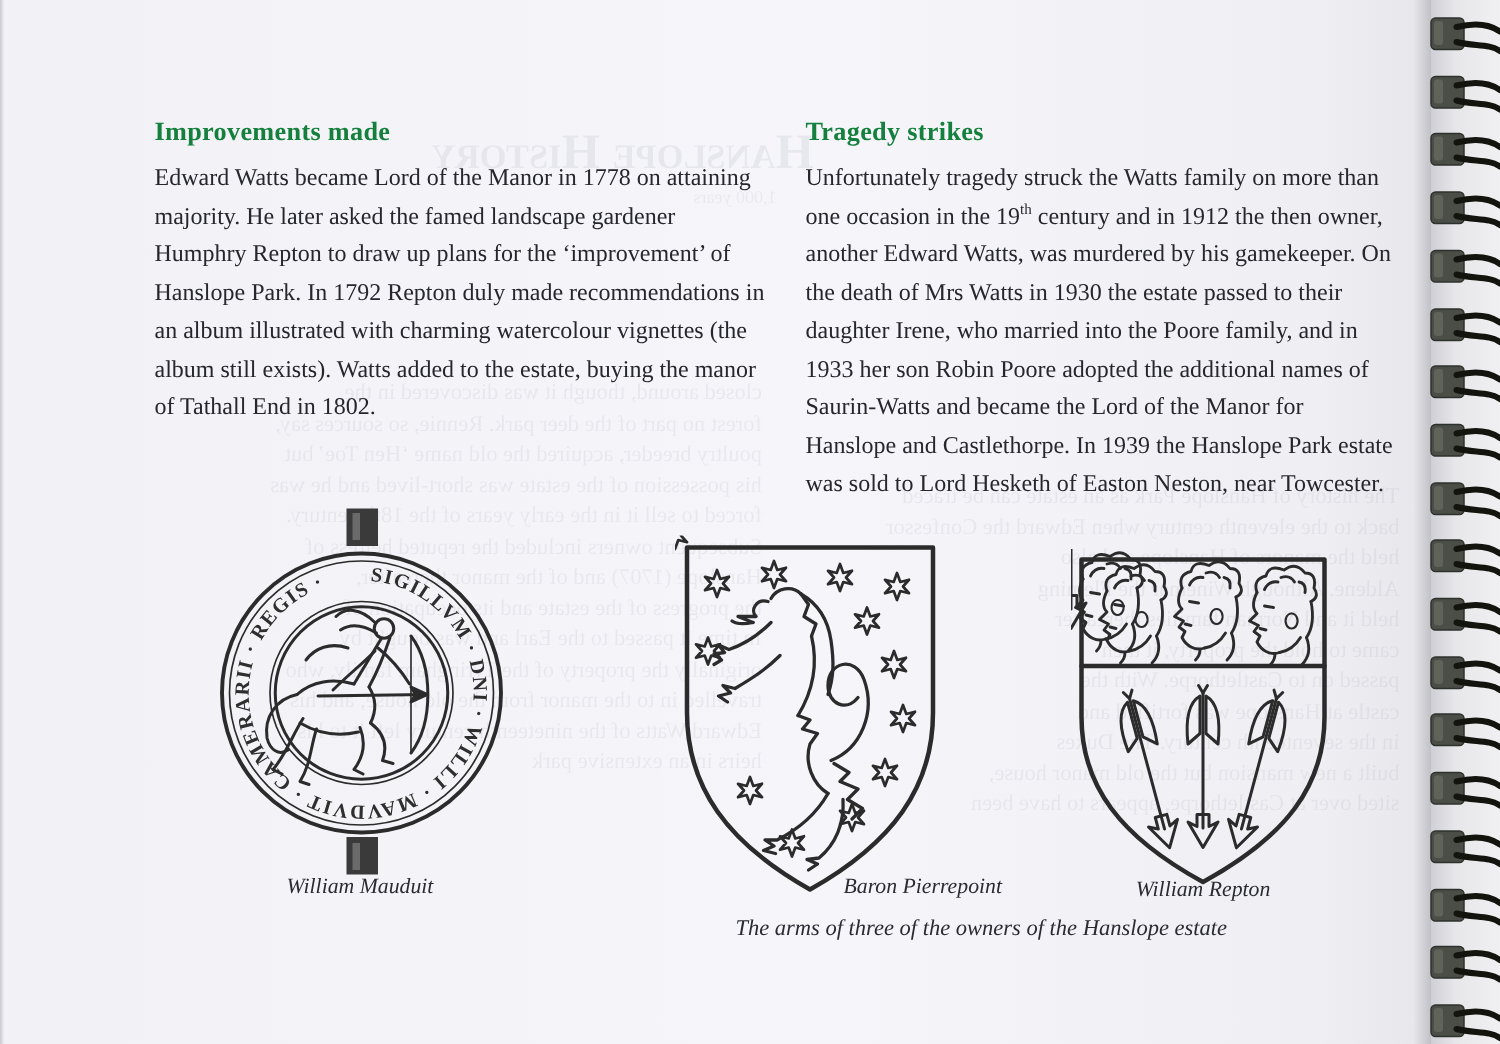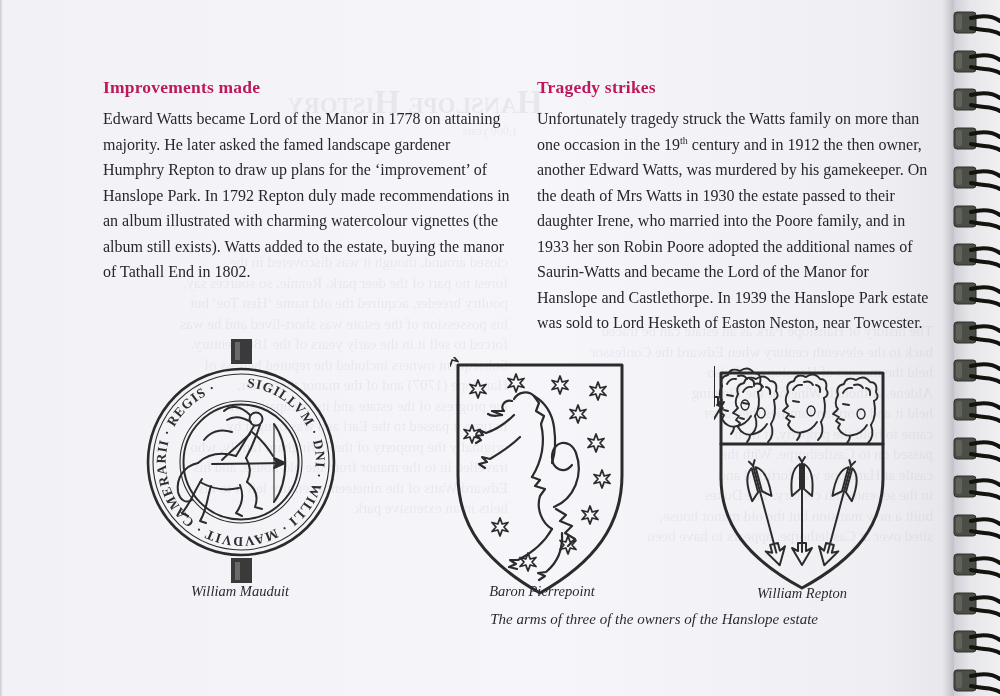--- a/index.html
+++ b/index.html
@@ -4,21 +4,21 @@
 <style>
   html,body{margin:0;padding:0;}
   body{width:1000px;height:696px;overflow:hidden;position:relative;
        font-family:"Liberation Serif", serif;background:#f4f4f8;}
   .page{position:absolute;inset:0;
         background:linear-gradient(90deg,#f2f2f6 0%,#f6f6fa 55%,#efeff3 88%,#e6e6ea 96%);}
   .left-edge{position:absolute;left:0;top:0;bottom:0;width:3px;
              background:linear-gradient(90deg,#c9c9d2,rgba(201,201,210,0));}
 
   
-  .col-heading{position:absolute;font-size:17.5px;font-weight:bold;color:#be185d;letter-spacing:.2px;}
+  .col-heading{position:absolute;font-size:17.5px;font-weight:bold;color:#15803d;letter-spacing:.2px;}
   .col-body{position:absolute;font-size:16px;line-height:25.5px;color:#26262d;text-align:left;}
   #heading-left{left:103px;top:62px;}
   #body-left{left:103px;top:90px;width:412px;}
   #heading-right{left:537px;top:62px;text-align:right;}
   #body-right{left:537px;top:90px;width:396px;}
   sup{font-size:10px;line-height:0;}
 
   
   .ghost{position:absolute;color:#4a4a6e;transform:scaleX(-1);
          filter:blur(0.5px);pointer-events:none;}
@@ -30,21 +30,21 @@
   .ghost-right{left:537px;top:321px;width:396px;}
 
   
   figure{position:absolute;margin:0;}
   figure svg{display:block;}
   .figure-caption{position:absolute;font-style:italic;font-size:14.5px;color:#2a2a32;
                   text-align:center;width:220px;}
   #fig-seal{left:136px;top:336px;}
   #cap-seal{left:130px;top:583px;font-family:Liberation Serif, serif;}
   #fig-lion{left:450px;top:357px;}
-  #cap-lion{left:432px;top:583px;}
+  #cap-lion{left:448px;top:583px;text-align:right;}
   #fig-watts{left:714px;top:366px;}
   #cap-watts{left:692px;top:585px;}
   .group-caption{position:absolute;left:218px;top:611px;width:600px;text-align:right;
                  font-style:italic;font-size:15px;color:#2a2a32;}
   .lineart{stroke:#2b2b2b;fill:none;stroke-linecap:round;stroke-linejoin:round;}
   .seal-legend{font-size:13.5px;font-weight:600;fill:#2e2e2e;letter-spacing:1px;
                font-family:"Liberation Serif",serif;}
 
   
   .binding-bg{position:absolute;right:0;top:0;bottom:0;width:46px;

